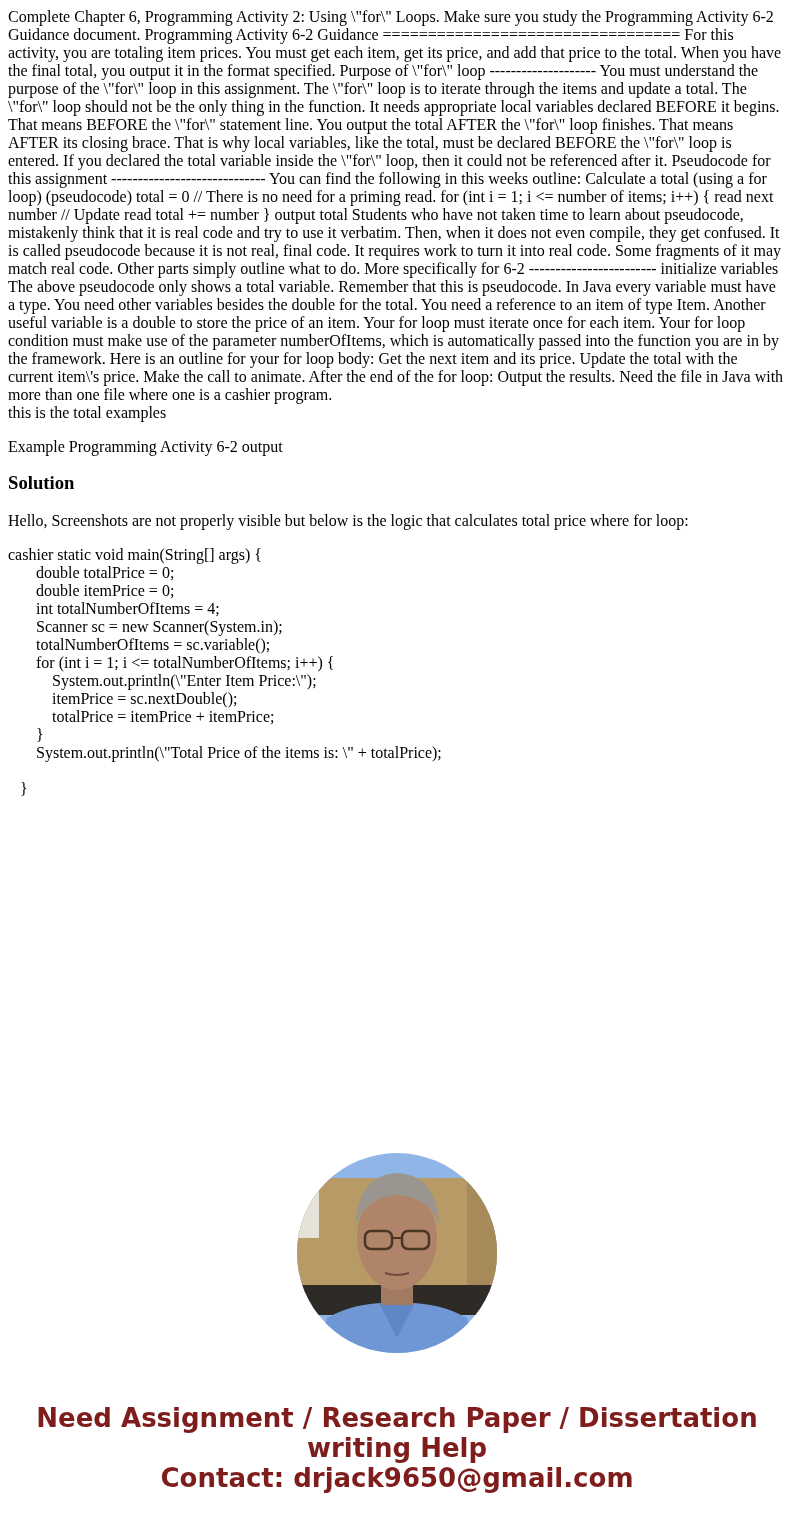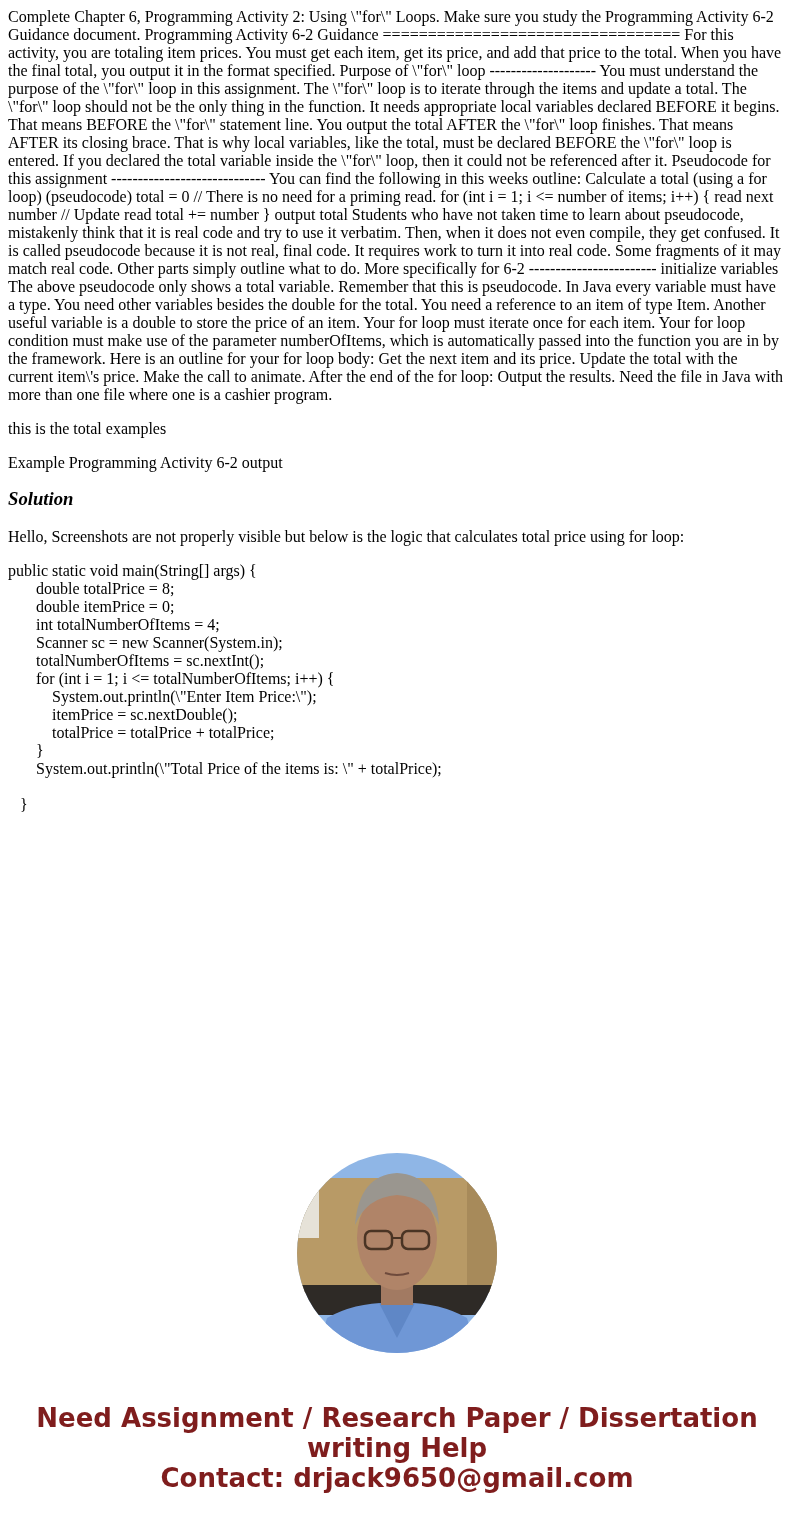--- a/index.html
+++ b/index.html
@@ -8,28 +8,27 @@
       height: 1523px;
       position: relative;
       overflow: hidden;
       font-family: "Liberation Serif", serif;
       font-size: 16px;
       line-height: 18px;
       color: #000000;
     }
     .content { padding: 8px 8px 0 8px; }
     p { margin: 0 0 16px 0; }
-    .question { margin-bottom: 16px; }
+    .question { }
     h3 {
       font-family: "Liberation Serif", serif;
       font-size: 18.7px;
       font-weight: bold;
       margin: 0 0 18px 0;
       line-height: 22px;
-      font-style: italic;
     }
     .code { margin: 0; }
     .code-line { white-space: pre; line-height: 18px; min-height: 18px; }
     .avatar-wrap {
       position: absolute;
       left: 297px;
       top: 1153px;
       width: 200px;
       height: 200px;
       border-radius: 50%;
@@ -50,32 +49,32 @@
     }
   </style>
 </head>
 <body>
 
 <div class="content">
   <div class="question">Complete Chapter 6, Programming Activity 2: Using \"for\" Loops. Make sure you study the Programming Activity 6-2 Guidance document. Programming Activity 6-2 Guidance ================================= For this activity, you are totaling item prices. You must get each item, get its price, and add that price to the total. When you have the final total, you output it in the format specified. Purpose of \"for\" loop -------------------- You must understand the purpose of the \"for\" loop in this assignment. The \"for\" loop is to iterate through the items and update a total. The \"for\" loop should not be the only thing in the function. It needs appropriate local variables declared BEFORE it begins. That means BEFORE the \"for\" statement line. You output the total AFTER the \"for\" loop finishes. That means AFTER its closing brace. That is why local variables, like the total, must be declared BEFORE the \"for\" loop is entered. If you declared the total variable inside the \"for\" loop, then it could not be referenced after it. Pseudocode for this assignment ----------------------------- You can find the following in this weeks outline: Calculate a total (using a for loop) (pseudocode) total = 0 // There is no need for a priming read. for (int i = 1; i &lt;= number of items; i++) { read next number // Update read total += number } output total Students who have not taken time to learn about pseudocode, mistakenly think that it is real code and try to use it verbatim. Then, when it does not even compile, they get confused. It is called pseudocode because it is not real, final code. It requires work to turn it into real code. Some fragments of it may match real code. Other parts simply outline what to do. More specifically for 6-2 ------------------------ initialize variables The above pseudocode only shows a total variable. Remember that this is pseudocode. In Java every variable must have a type. You need other variables besides the double for the total. You need a reference to an item of type Item. Another useful variable is a double to store the price of an item. Your for loop must iterate once for each item. Your for loop condition must make use of the parameter numberOfItems, which is automatically passed into the function you are in by the framework. Here is an outline for your for loop body: Get the next item and its price. Update the total with the current item\'s price. Make the call to animate. After the end of the for loop: Output the results. Need the file in Java with more than one file where one is a cashier program.</div>
   <p>this is the total examples</p>
   <p>Example Programming Activity 6-2 output</p>
   <h3>Solution</h3>
-  <p>Hello, Screenshots are not properly visible but below is the logic that calculates total price using for loop:</p>
+  <p>Hello, Screenshots are not properly visible but below is the logic that calculates total price where for loop:</p>
   <div class="code">
-    <div class="code-line">public static void main(String[] args) {</div>
-    <div class="code-line">       double totalPrice = 8;</div>
+    <div class="code-line">cashier static void main(String[] args) {</div>
+    <div class="code-line">       double totalPrice = 0;</div>
     <div class="code-line">       double itemPrice = 0;</div>
     <div class="code-line">       int totalNumberOfItems = 4;</div>
     <div class="code-line">       Scanner sc = new Scanner(System.in);</div>
-    <div class="code-line">       totalNumberOfItems = sc.nextInt();</div>
+    <div class="code-line">       totalNumberOfItems = sc.variable();</div>
     <div class="code-line">       for (int i = 1; i &lt;= totalNumberOfItems; i++) {</div>
     <div class="code-line">           System.out.println(\"Enter Item Price:\");</div>
     <div class="code-line">           itemPrice = sc.nextDouble();</div>
-    <div class="code-line">           totalPrice = totalPrice + totalPrice;</div>
+    <div class="code-line">           totalPrice = itemPrice + itemPrice;</div>
     <div class="code-line">       }</div>
     <div class="code-line">       System.out.println(\"Total Price of the items is: \" + totalPrice);</div>
     <div class="code-line"></div>
     <div class="code-line">   }</div>
   </div>
 </div>
 
 <div class="avatar-wrap">
   <svg width="200" height="200" viewBox="0 0 200 200">
     <rect x="0" y="0" width="200" height="200" fill="#8fb6e6"></rect>

